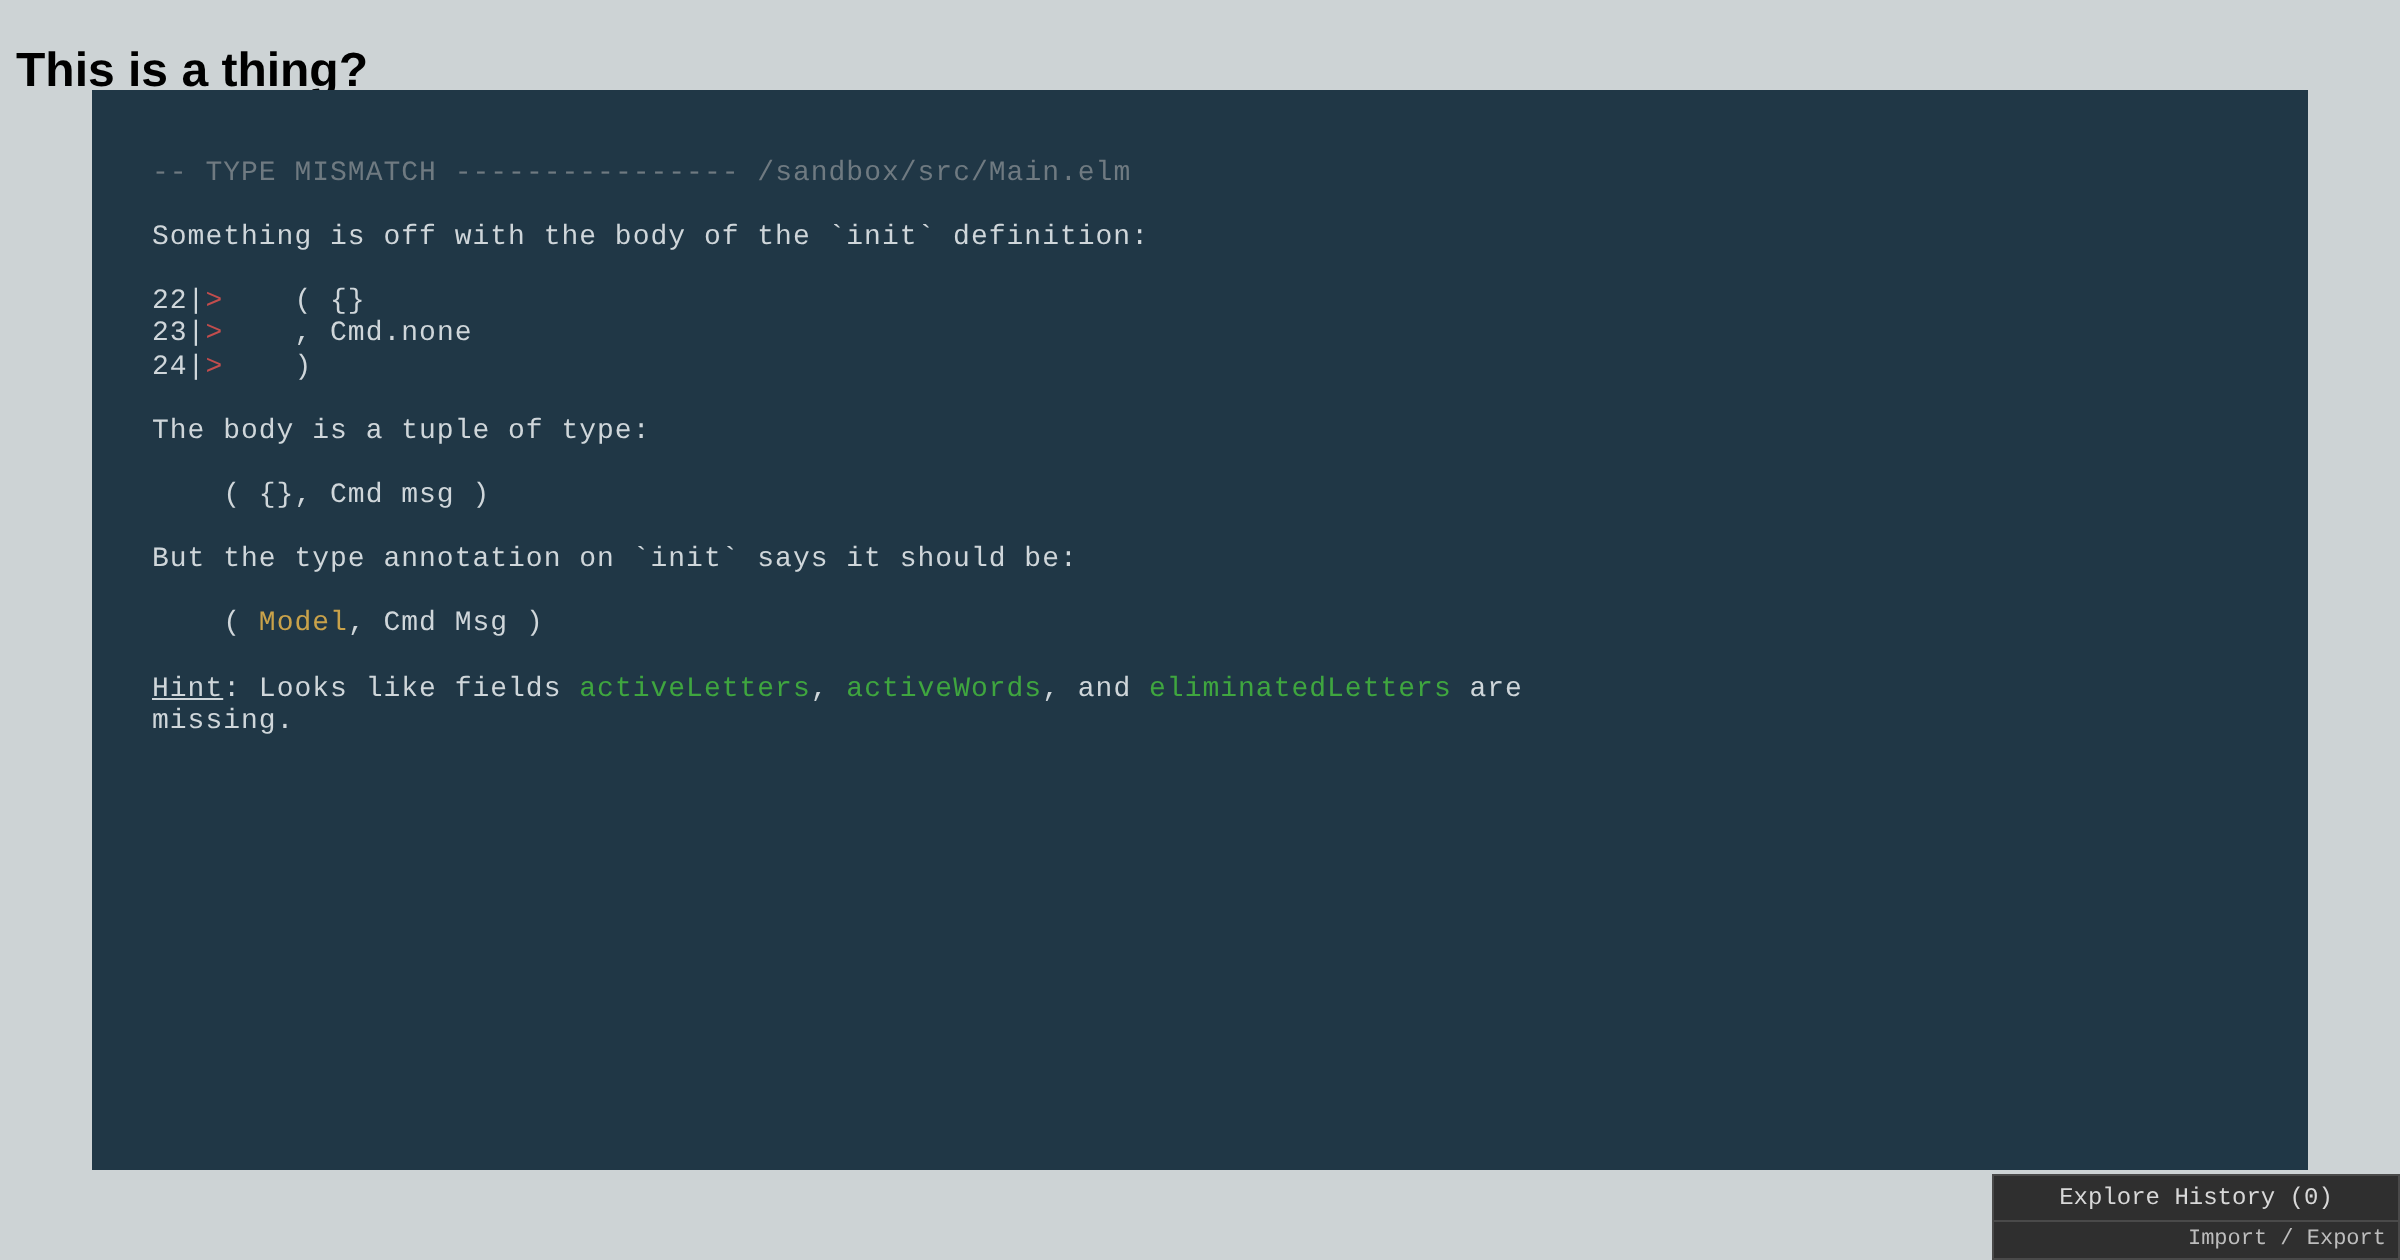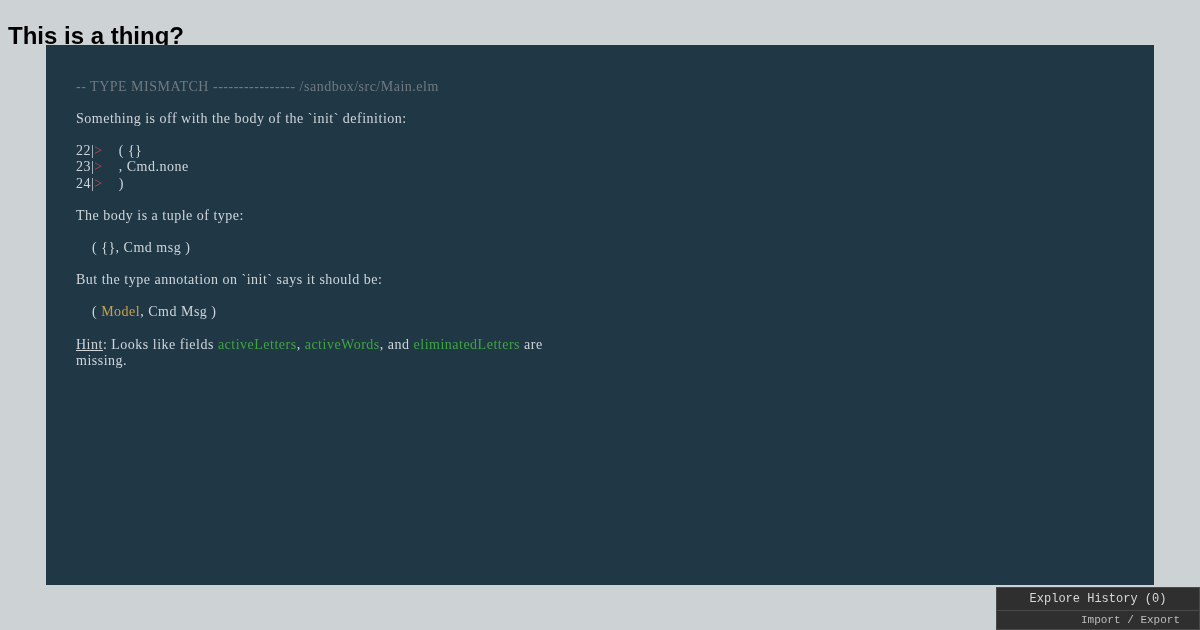--- a/index.html
+++ b/index.html
@@ -22,21 +22,21 @@
     position: absolute;
     top: 45px;
     left: 46px;
     width: 1108px;
     height: 540px;
     background: #203746;
     padding: 34px 30px;
     z-index: 2;
   }
   .err {
-    font-family: Liberation Serif, serif;
+    font-family: Liberation Mono, monospace;
     font-size: 14px;
     line-height: 1.15;
     letter-spacing: 0.5px;
     color: #cfd6da;
     white-space: pre;
   }
   .err .header { color: #6f7a81; }
   .err .red { color: #c24d4d; }
   .err .yellow { color: #c9a24a; }
   .err .green { color: #3fa63f; }
@@ -53,21 +53,21 @@
     font-size: 12px;
     z-index: 3;
   }
   .debugbar .row1 {
     padding: 4px 8px;
     text-align: center;
     border-bottom: 1px solid #4a4a4a;
     cursor: pointer;
   }
   .debugbar .row2 {
-    padding: 3px 19px;
+    padding: 3px 6px;
     text-align: right;
     font-size: 11px;
     color: #bdbdbd;
     cursor: pointer;
   }
 </style>
 </head>
 <body>
 
 <h1 class="title">This is a thing?</h1>

